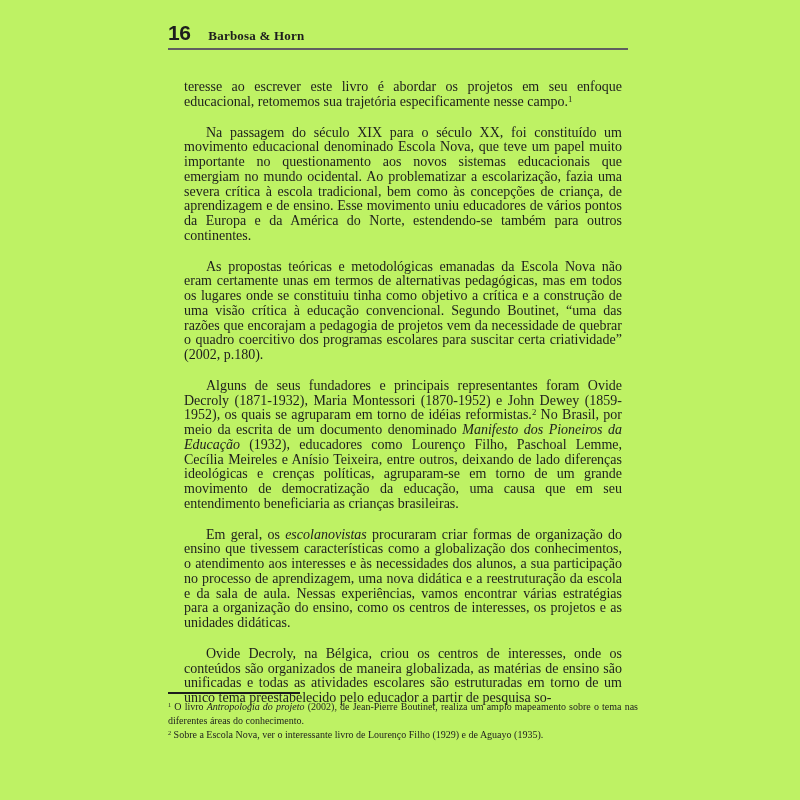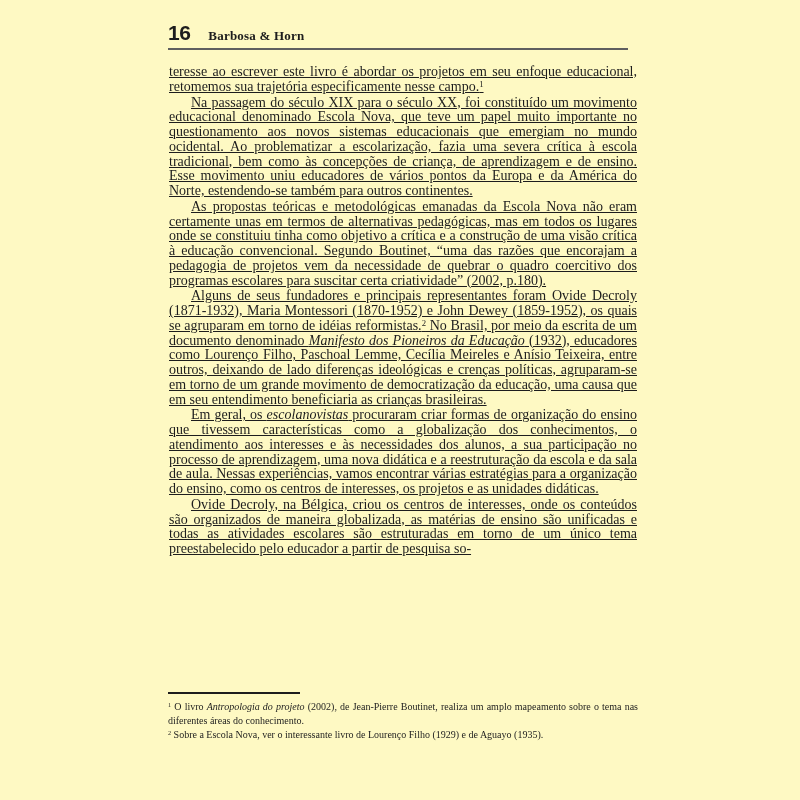--- a/index.html
+++ b/index.html
@@ -4,21 +4,21 @@
 <style>
   html, body {
     margin: 0;
     padding: 0;
     background: #ffffff;
   }
   .page {
     position: relative;
     width: 800px;
     height: 800px;
-    background: #fef9c3;
+    background: #bef264;
     overflow: hidden;
     color: #1d1d1d;
   }
   .page-header {
     position: absolute;
     left: 168px;
     top: 22px;
     width: 460px;
     display: flex;
     align-items: baseline;
@@ -44,23 +44,22 @@
     position: absolute;
     left: 168px;
     top: 64px;
     width: 470px;
     font-family: "Liberation Serif", serif;
     font-size: 14px;
     line-height: 14.75px;
     text-align: justify;
   }
   .body-text p {
-    margin: 1px;
+    margin: 16px;
     padding: 0;
-    text-decoration: underline;
   }
   .body-text p.indent {
     text-indent: 22px;
   }
   sup {
     font-size: 0.62em;
     line-height: 0;
     vertical-align: baseline;
     position: relative;
     top: -0.45em;

